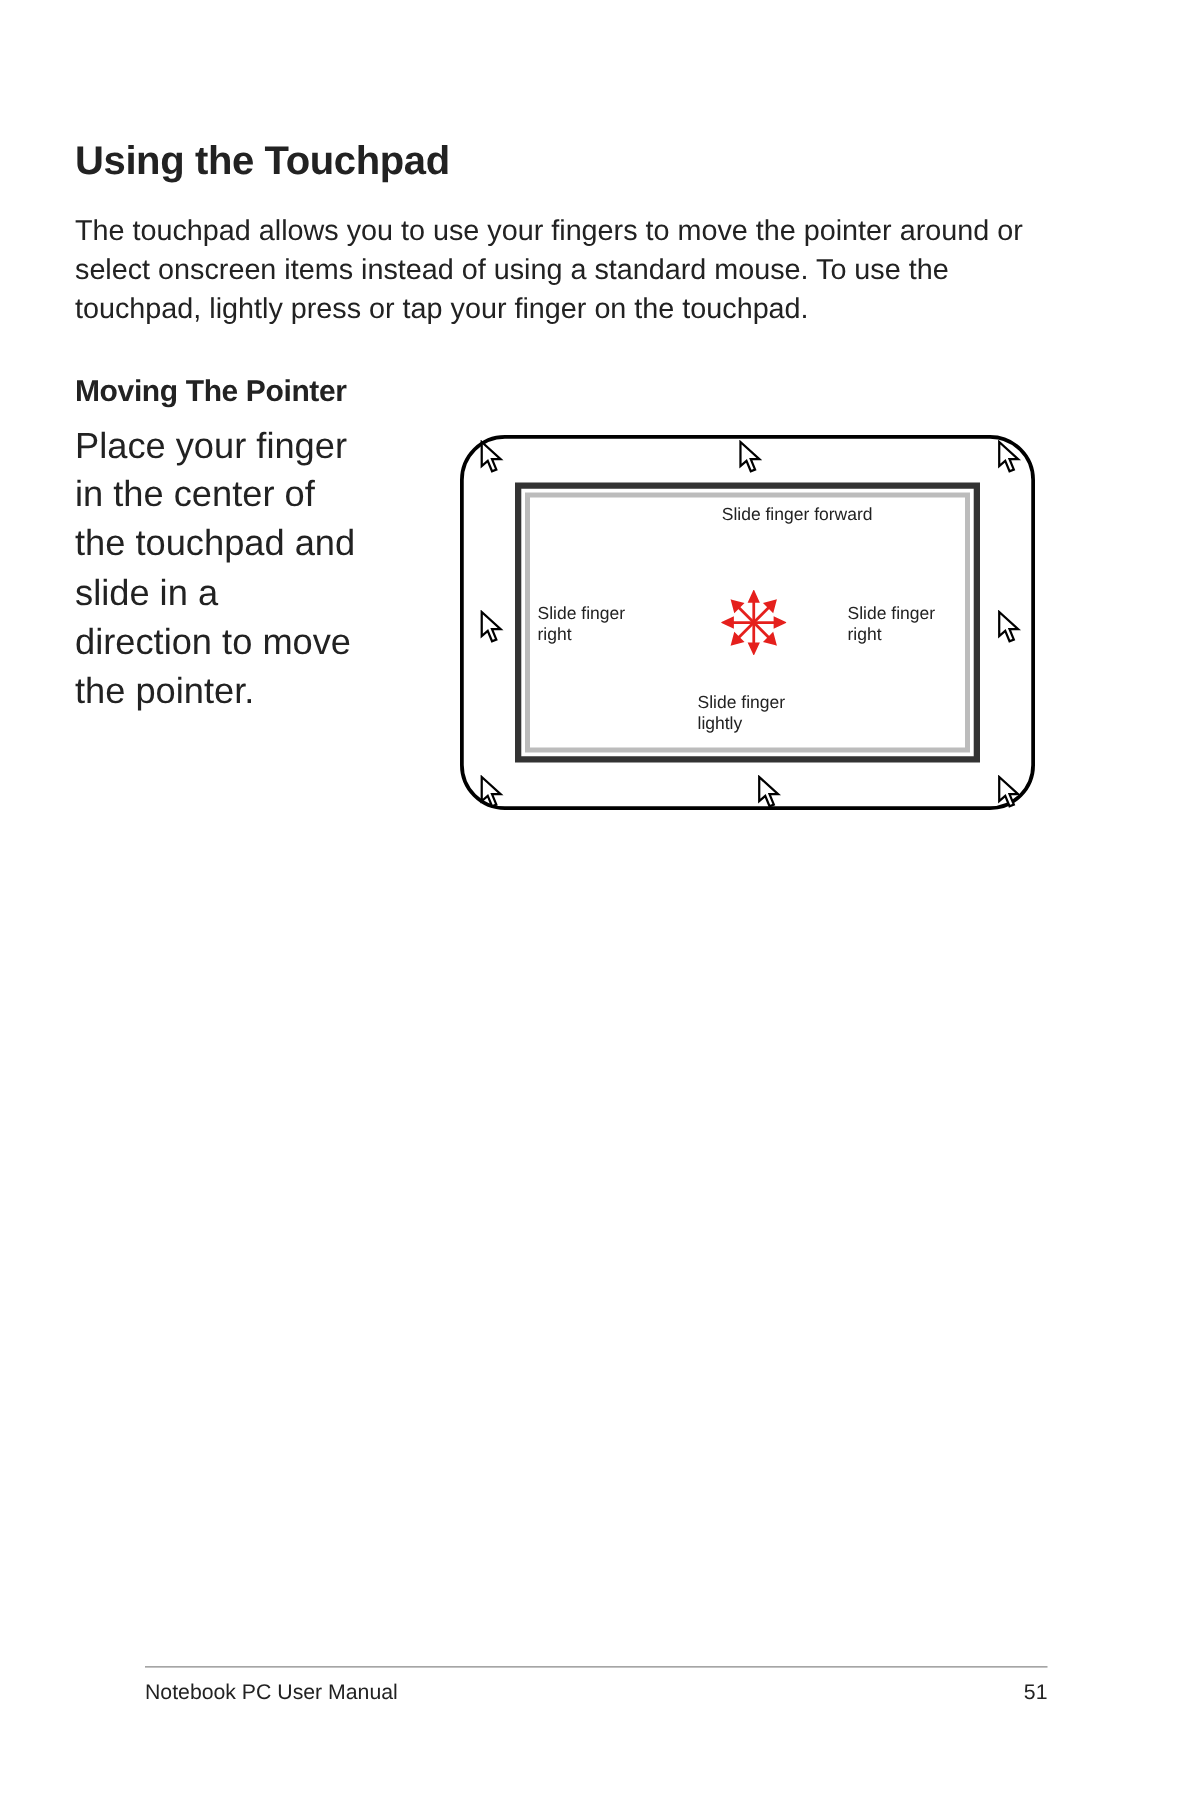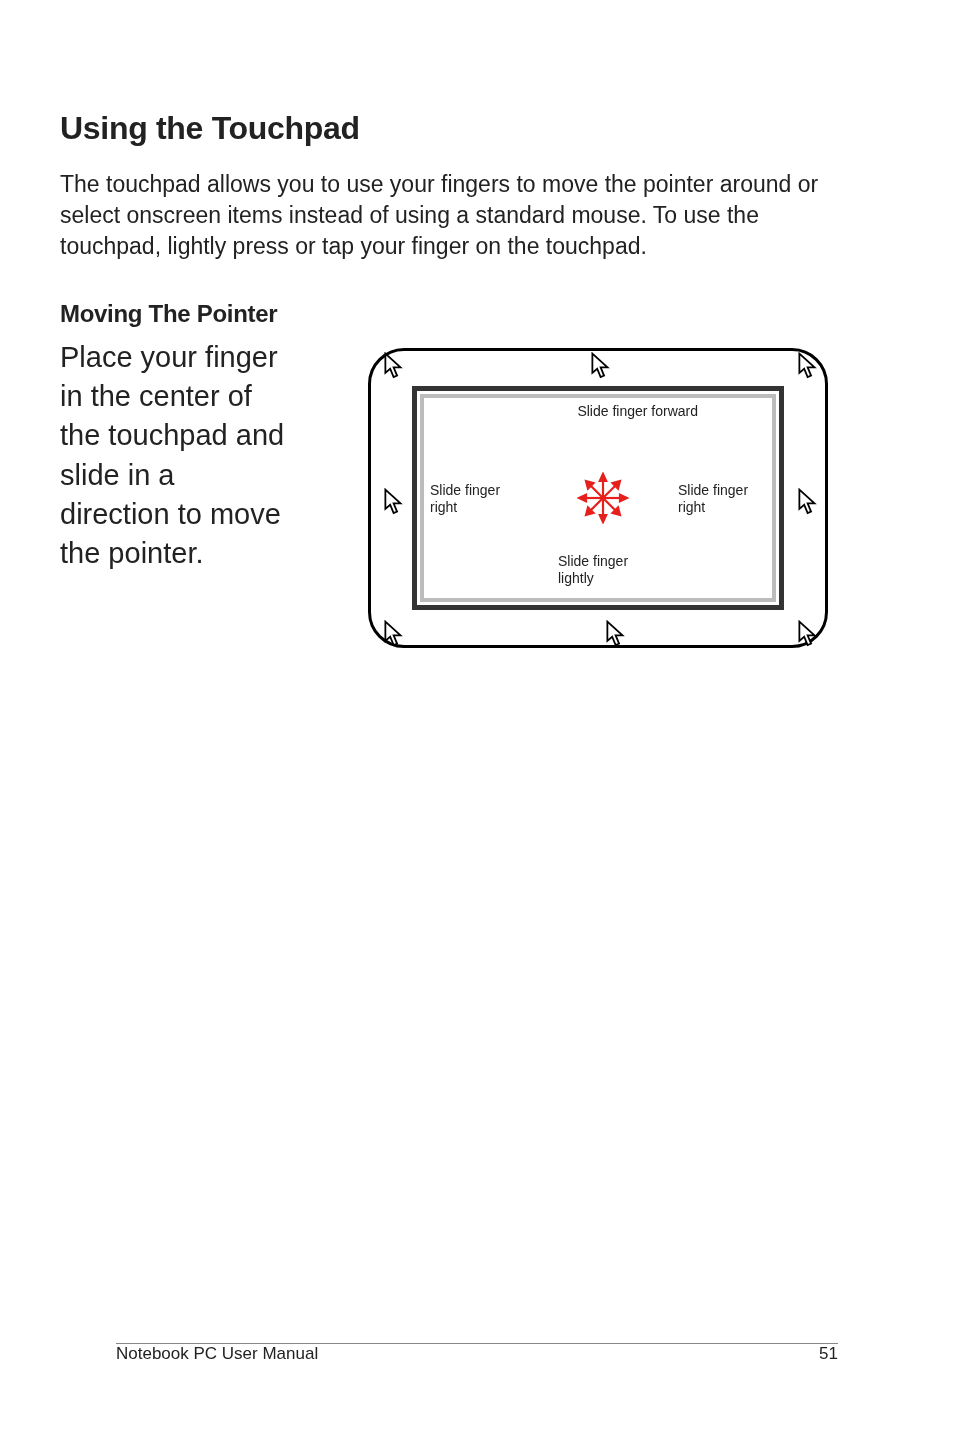--- a/index.html
+++ b/index.html
@@ -80,20 +80,21 @@
     color: #222;
   }
 
   
   .footer {
     position: absolute;
     left: 116px;
     right: 116px;
     bottom: 74px;
     border-top: 1px solid #888;
+    padding-top: 10px;
     display: flex;
     justify-content: space-between;
     font-size: 17px;
   }
 </style>
 </head>
 <body>
 
 <div class="page">
   <h2 class="h1">Using the Touchpad</h2>

